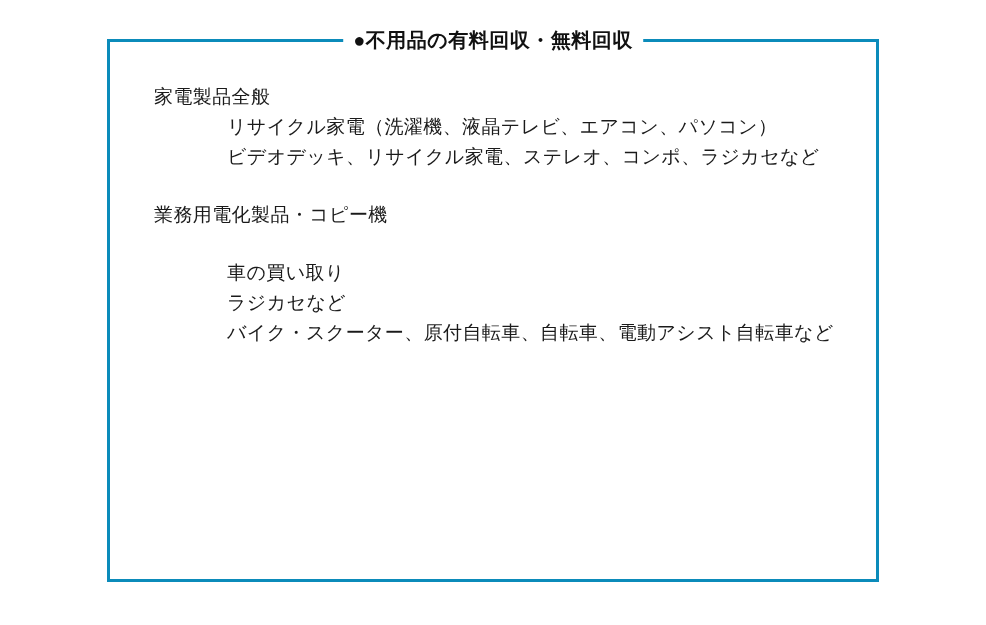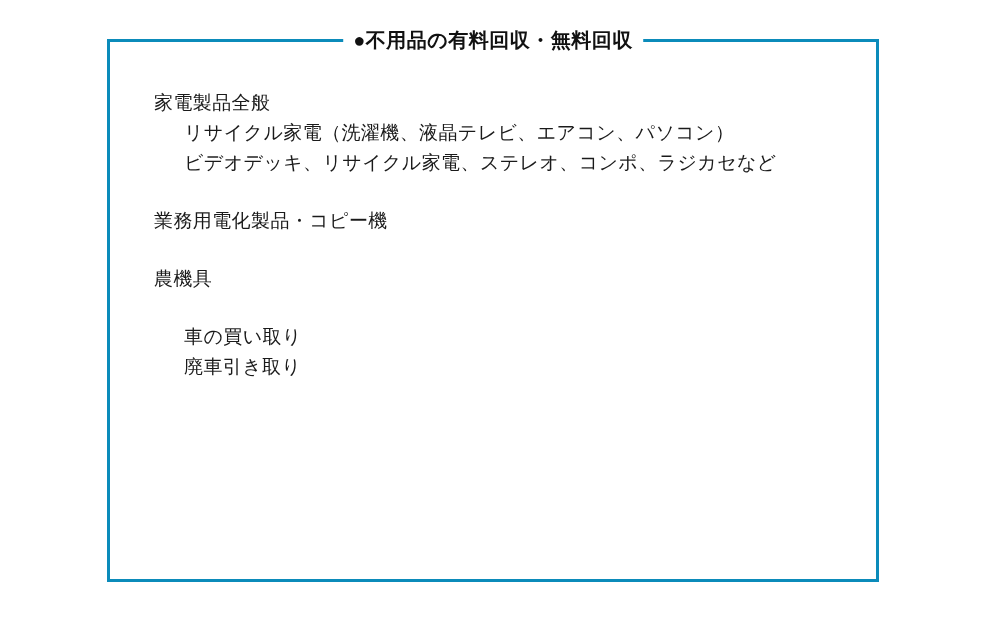--- a/index.html
+++ b/index.html
@@ -39,21 +39,21 @@
     line-height: 28px;
     font-weight: 600;
     letter-spacing: 0.5px;
     white-space: nowrap;
     color: #111111;
   }
 
   .content {
     position: absolute;
     left: 44px;
-    top: 46px;
+    top: 40px;
     right: 20px;
   }
 
   .group {
     margin-bottom: 28px;
   }
   .group:last-child {
     margin-bottom: 0;
   }
 
@@ -69,20 +69,21 @@
     padding-left: 30px;
   }
 
   .group-line {
     font-size: 19px;
     line-height: 30px;
     font-weight: 400;
     color: #1a1a1a;
     letter-spacing: 0.4px;
     white-space: nowrap;
+    margin-left: 43px;
   }
 </style>
 </head>
 <body>
 
 <div class="panel" style="border-color: rgb(11, 139, 186);">
 
   <div class="panel-title">●不用品の有料回収・無料回収</div>
 
   <div class="content">
@@ -93,24 +94,24 @@
         <div class="group-line">リサイクル家電（洗濯機、液晶テレビ、エアコン、パソコン）</div>
         <div class="group-line">ビデオデッキ、リサイクル家電、ステレオ、コンポ、ラジカセなど</div>
       </div>
     </div>
 
     <div class="group">
       <div class="group-heading">業務用電化製品・コピー機</div>
     </div>
 
     <div class="group">
-      <div class="group-heading">農機具</div>
     </div>
 
     <div class="group">
       <div class="group-lines">
         <div class="group-line">車の買い取り</div>
-        <div class="group-line">廃車引き取り</div>
+        <div class="group-line">ラジカセなど</div>
+        <div class="group-line">バイク・スクーター、原付自転車、自転車、電動アシスト自転車など</div>
       </div>
     </div>
 
   </div>
 </div>
 
 </body></html>

